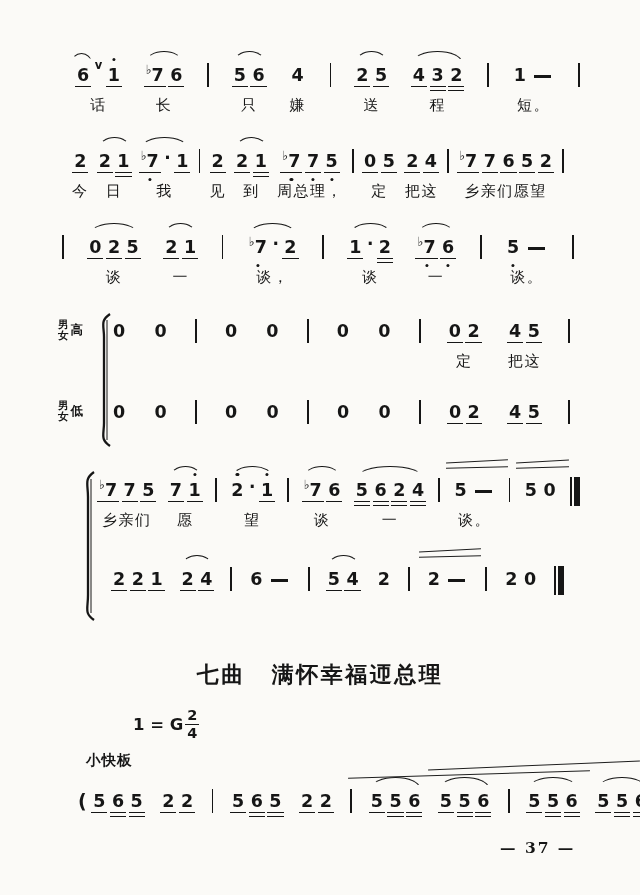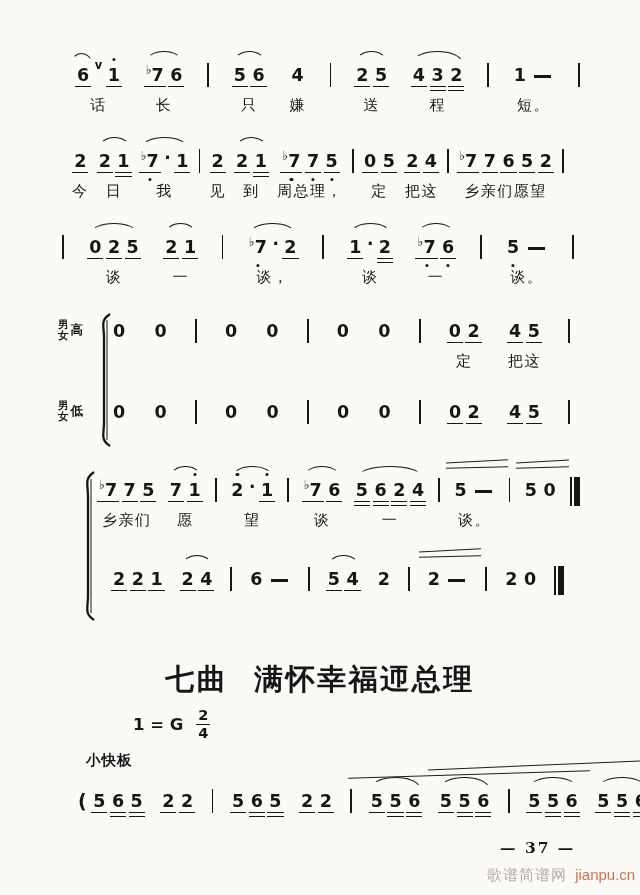--- a/index.html
+++ b/index.html
@@ -46,23 +46,23 @@
   .cr1{ top:-16px; transform:rotate(-3deg); }
   .cr2{ top:-10.5px; transform:rotate(-1.5deg); }
   
   .vlabel{ position:absolute; left:-54px; top:1px; display:flex; align-items:center; gap:2px; }
   .vstack{ display:flex; flex-direction:column; font-size:10.5px; font-weight:700; line-height:1.08; }
   .vside{ font-size:12.5px; font-weight:700; }
   .brace{ position:absolute; }
   .phr{ position:absolute; border-top:1.4px solid #1e1e1e; }
   
   .section-title{ position:absolute; top:660px; left:0; width:640px; text-align:center;
-    box-sizing:border-box; font-weight:700; font-size:29px; letter-spacing:2.5px; }
+    box-sizing:border-box; font-weight:700; font-size:22px; letter-spacing:2.5px; }
   .section-title .pre{ margin-right:26px; }
-  .keysig{ position:absolute; top:708px; left:133px; display:flex; align-items:center; gap:13px;
+  .keysig{ position:absolute; top:708px; left:133px; display:flex; align-items:center; gap:2px;
            font-family:"DejaVu Sans", sans-serif; font-weight:700; font-size:16.5px; }
   .frac{ display:flex; flex-direction:column; align-items:center; font-size:14.5px; line-height:1.05; }
   .frac .num{ border-bottom:1.6px solid #161616; padding:0 2px 1px; }
   .frac .den{ padding-top:1px; }
   .tempo{ position:absolute; top:751px; left:86px; font-weight:700; font-size:14.5px; letter-spacing:1px; }
   .pageno{ position:absolute; top:838px; left:500px; font-family:"DejaVu Serif", serif;
            font-weight:700; font-size:15.5px; letter-spacing:2px;text-align:center; }
   .wm{ position:absolute; top:866px; left:487px; font-size:15px; white-space:nowrap; }
   .wm .site{ color:#b3aba5; letter-spacing:1px; }
   .wm .link{ color:#c9745a; margin-left:4px; }
@@ -591,18 +591,14 @@
     <span class="frac">
       <span class="num">2</span>
       <span class="den">4</span>
     </span>
   </div>
 
   <div class="tempo">小快板</div>
 
   <div class="pageno">— 37 —</div>
 
-  <div class="wm">
-    <span class="site">歌谱简谱网</span>
-    <span class="link">jianpu.cn</span>
-  </div>
 
 </div>
 
 </body></html>

